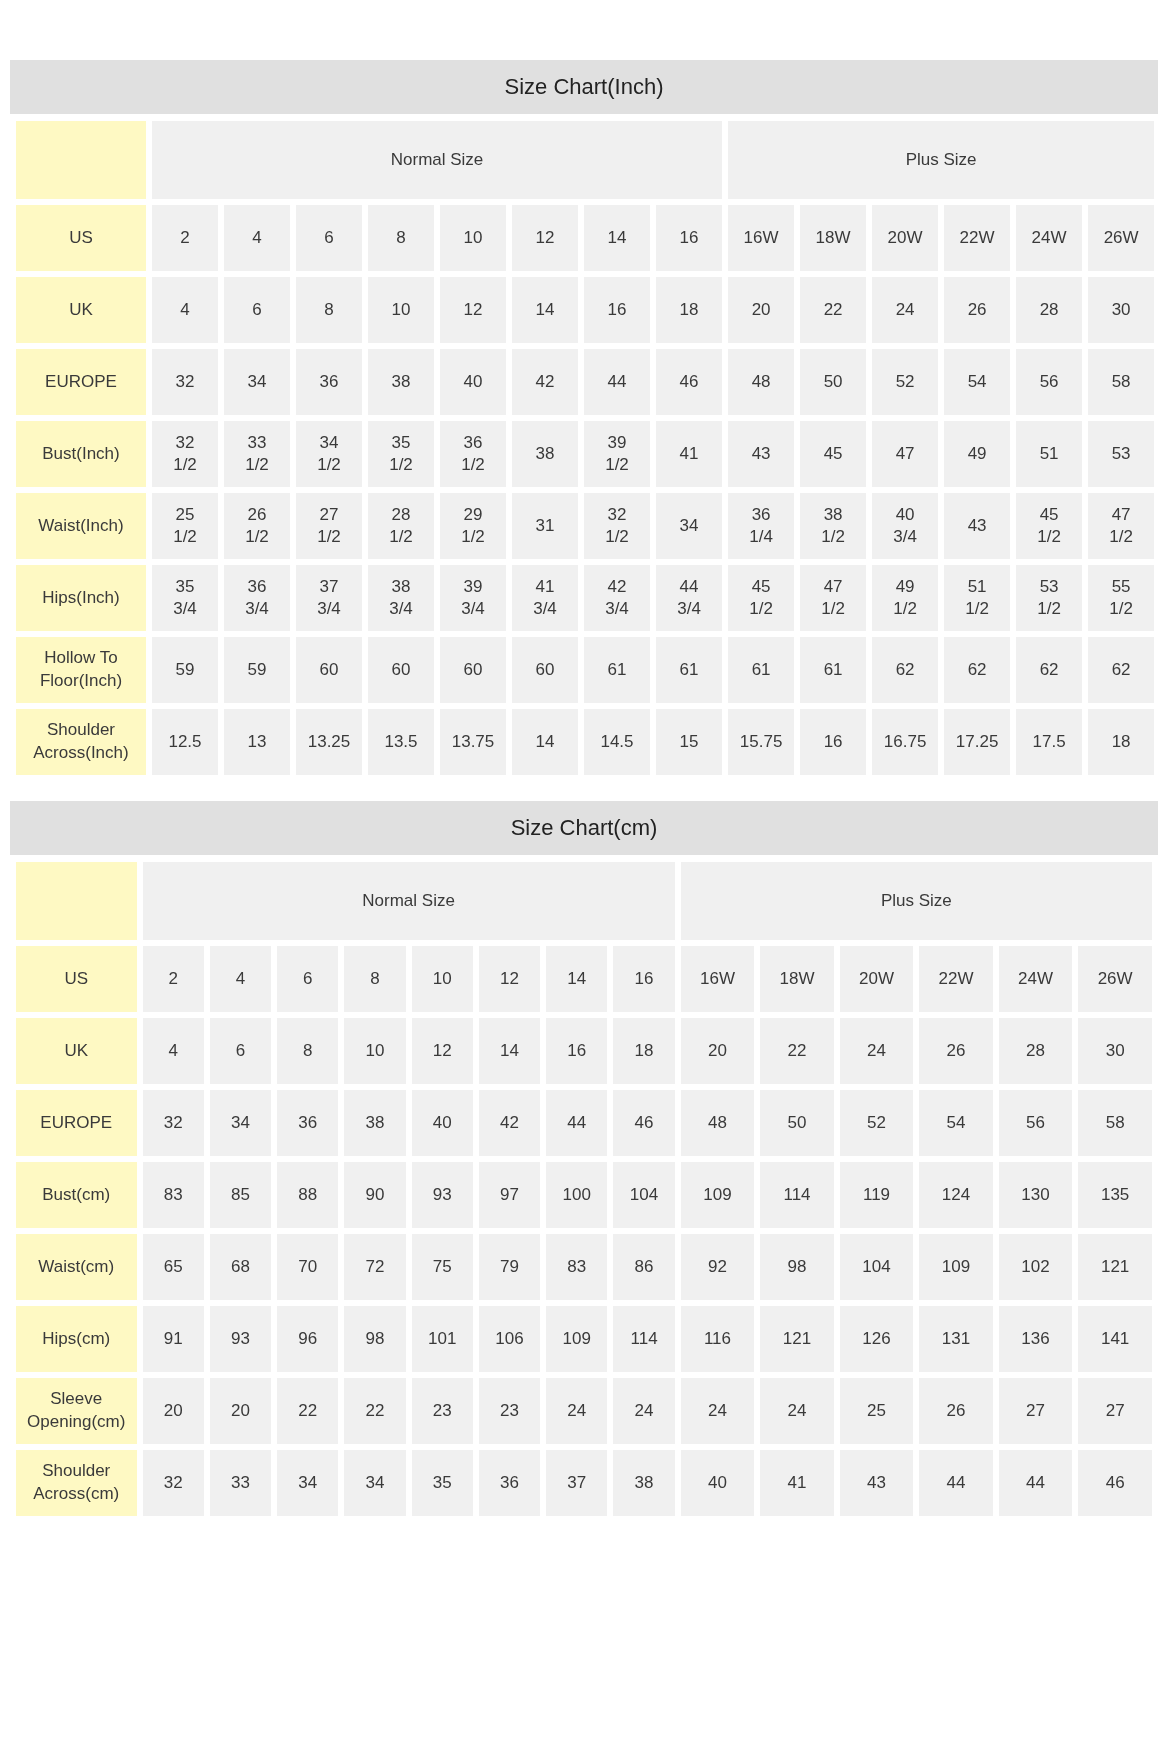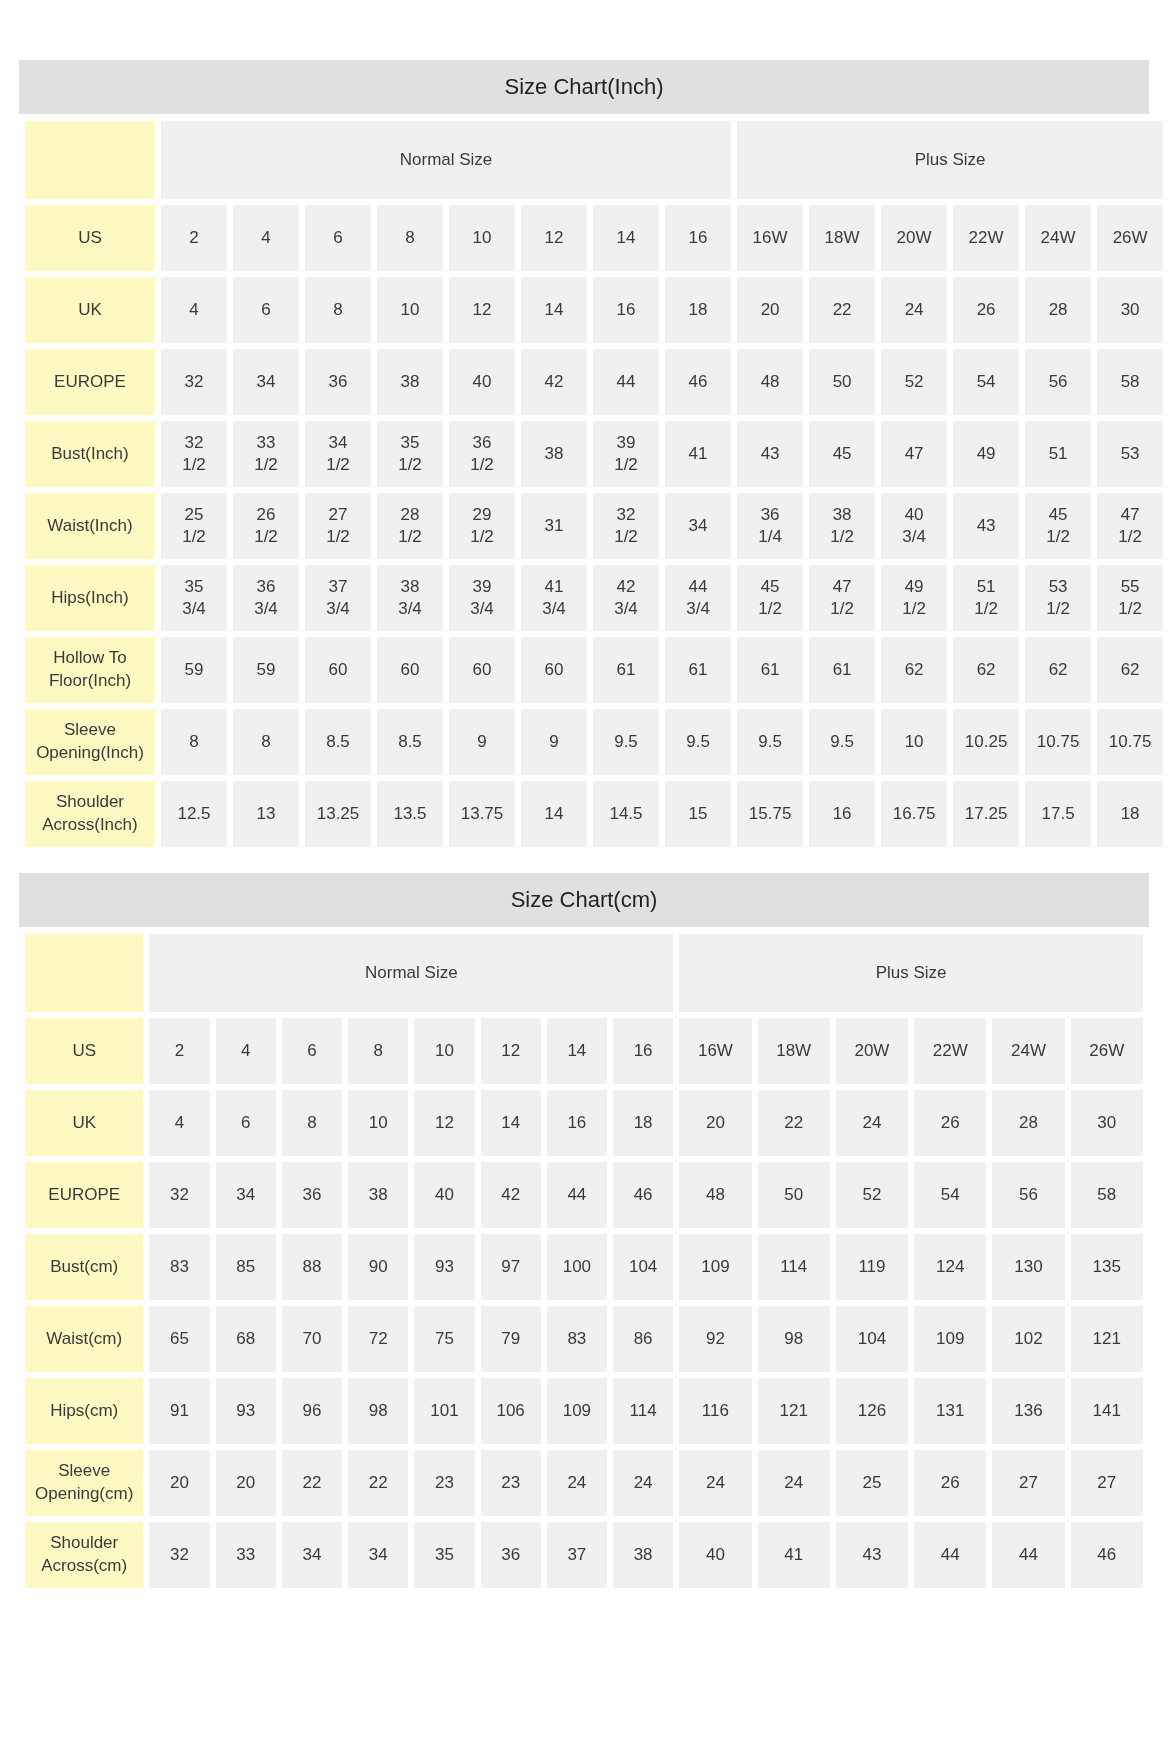--- a/index.html
+++ b/index.html
@@ -9,21 +9,21 @@
     font-family: "Liberation Sans", sans-serif;
     color: #3a3a3a;
   }
   .page {
     width: 1168px;
     padding-top: 60px;
     padding-bottom: 48px;
     box-sizing: border-box;
   }
   .chart-section {
-    padding: 0 19px;
+    padding: 0 10px;
   }
   .chart-section.second {
     margin-top: 20px;
   }
   .chart-title {
     background: #e0e0e0;
     height: 54px;
     line-height: 54px;
     text-align: center;
     font-size: 22px;
@@ -243,37 +243,20 @@
             <td>61</td>
             <td>61</td>
             <td>61</td>
             <td>61</td>
             <td>62</td>
             <td>62</td>
             <td>62</td>
             <td>62</td>
           </tr>
           <tr>
-            <th class="rowlabel">Sleeve Opening(Inch)</th>
-            <td>8</td>
-            <td>8</td>
-            <td>8.5</td>
-            <td>8.5</td>
-            <td>9</td>
-            <td>9</td>
-            <td>9.5</td>
-            <td>9.5</td>
-            <td>9.5</td>
-            <td>9.5</td>
-            <td>10</td>
-            <td>10.25</td>
-            <td>10.75</td>
-            <td>10.75</td>
-          </tr>
-          <tr>
             <th class="rowlabel">Shoulder Across(Inch)</th>
             <td>12.5</td>
             <td>13</td>
             <td>13.25</td>
             <td>13.5</td>
             <td>13.75</td>
             <td>14</td>
             <td>14.5</td>
             <td>15</td>
             <td>15.75</td>

